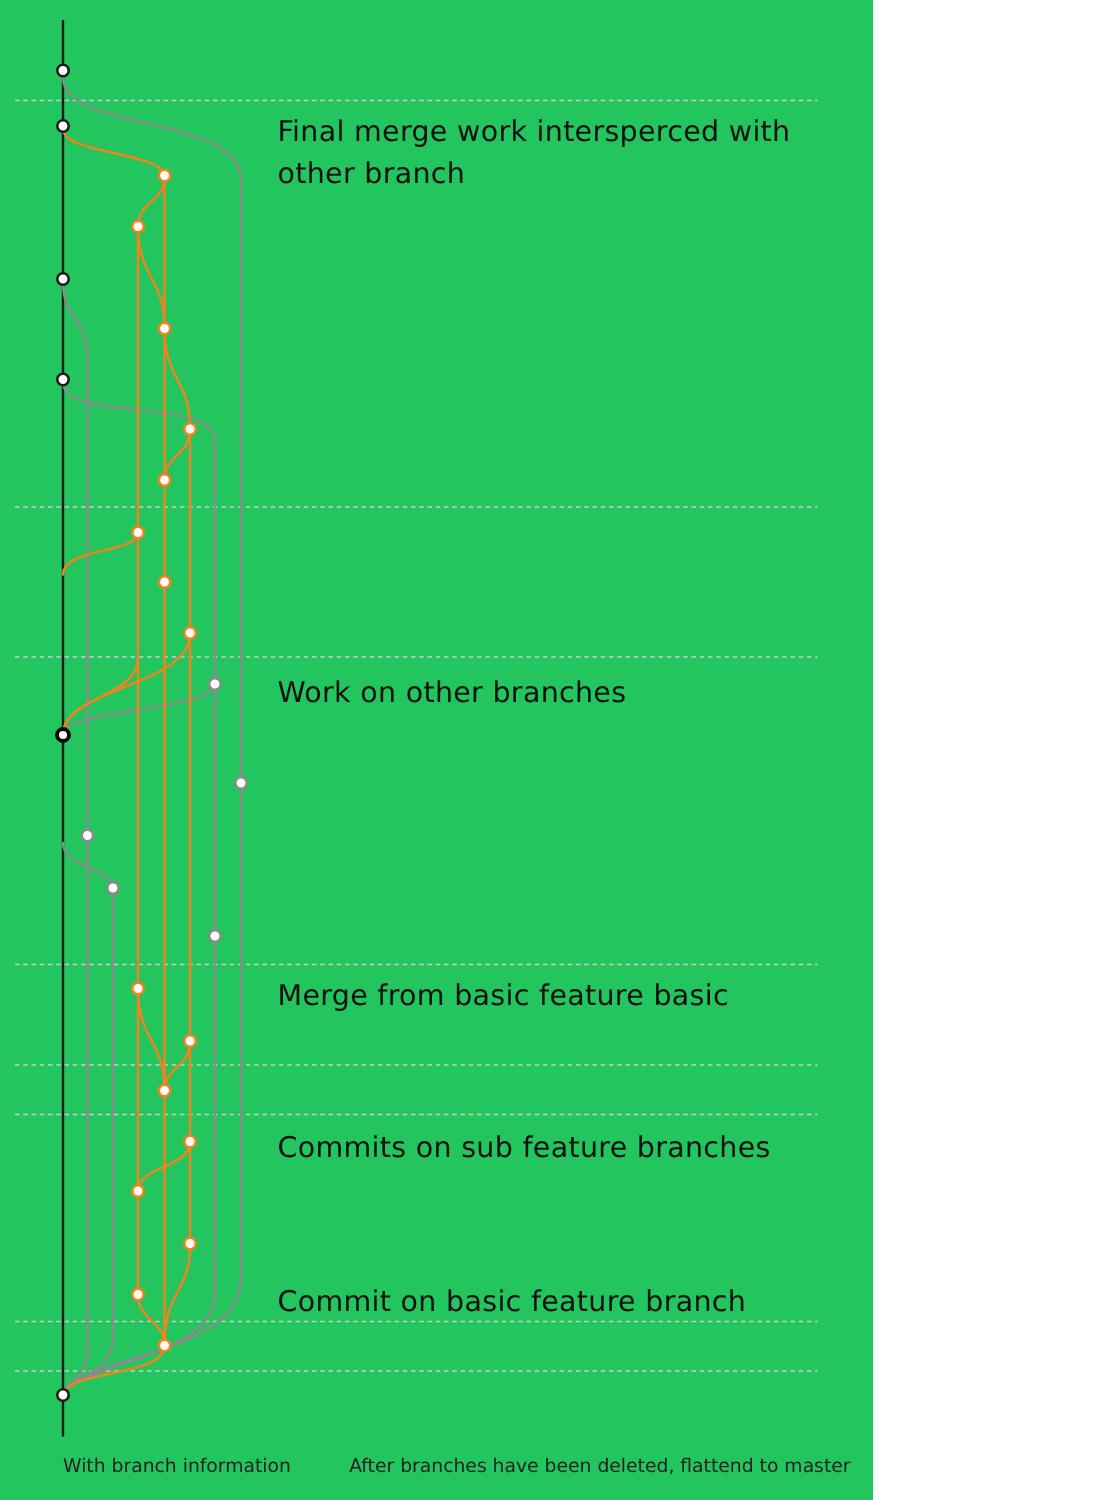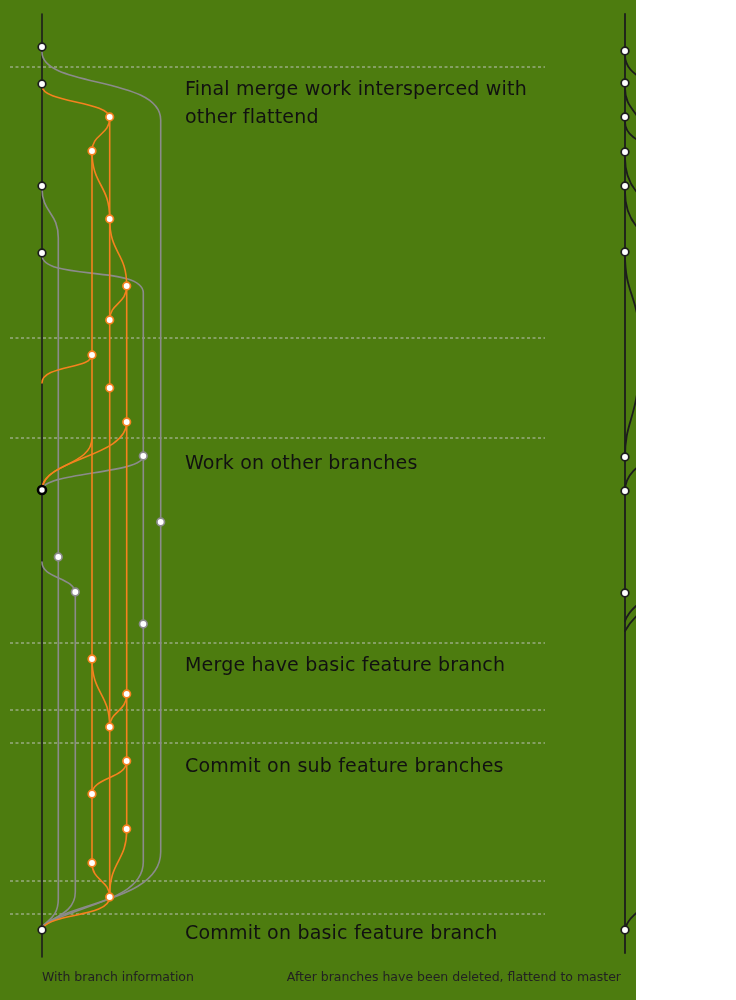--- a/index.html
+++ b/index.html
@@ -1,16 +1,16 @@
 <!DOCTYPE html>
 <html><head>
 <meta charset="utf-8">
 <style>
   html,body{margin:0;padding:0;background:#ffffff;}
-  #stage{position:relative;width:636px;height:1000px;background:#4d7c0f;overflow:hidden;
+  #stage{position:relative;width:582px;height:1000px;background:#22c55e;overflow:hidden;
          font-family:"DejaVu Sans","Liberation Sans",sans-serif;}
   #graph-svg{position:absolute;left:0;top:0;}
   .annotation{position:absolute;color:#111111;font-size:19px;line-height:28px;letter-spacing:.2px;}
   .caption{position:absolute;color:#222222;font-size:12.5px;}
   #caption-left{left:42px;top:969px;}
   #caption-right{right:15px;top:969px;margin-left:12px;}
 </style>
 </head>
 <body>
 
@@ -107,31 +107,31 @@
       <circle cx="678.3" cy="693" r="3.8" fill="#ffffff" stroke="#1c1c1c" stroke-width="1.7"></circle>
       <circle cx="678.3" cy="761" r="3.8" fill="#ffffff" stroke="#1c1c1c" stroke-width="1.7"></circle>
       <circle cx="678.3" cy="828" r="3.8" fill="#ffffff" stroke="#1c1c1c" stroke-width="1.7"></circle>
       <circle cx="695.7" cy="557" r="3.8" fill="#ffffff" stroke="#1c1c1c" stroke-width="1.7"></circle>
       <circle cx="713" cy="523" r="3.8" fill="#ffffff" stroke="#1c1c1c" stroke-width="1.7"></circle>
     </svg>
 
   <div id="annotations">
       <div class="annotation" style="left: 185px; top: 74px;">
         <div>Final merge work intersperced with</div>
-        <div>other flattend</div>
+        <div>other branch</div>
       </div>
       <div class="annotation" style="left: 185px; top: 448px; text-align: center;">
         <div>Work on other branches</div>
       </div>
       <div class="annotation" style="left: 185px; top: 650px;">
-        <div>Merge have basic feature branch</div>
+        <div>Merge from basic feature basic</div>
       </div>
       <div class="annotation" style="left: 185px; top: 751px;">
-        <div>Commit on sub feature branches</div>
+        <div>Commits on sub feature branches</div>
       </div>
-      <div class="annotation" style="left: 185px; top: 918px;">
+      <div class="annotation" style="left: 185px; top: 854px;">
         <div>Commit on basic feature branch</div>
       </div>
     </div>
 
   <div id="caption-left" class="caption">With branch information</div>
   <div id="caption-right" class="caption">After branches have been deleted, flattend to master</div>
 </div>
 
 </body></html>

